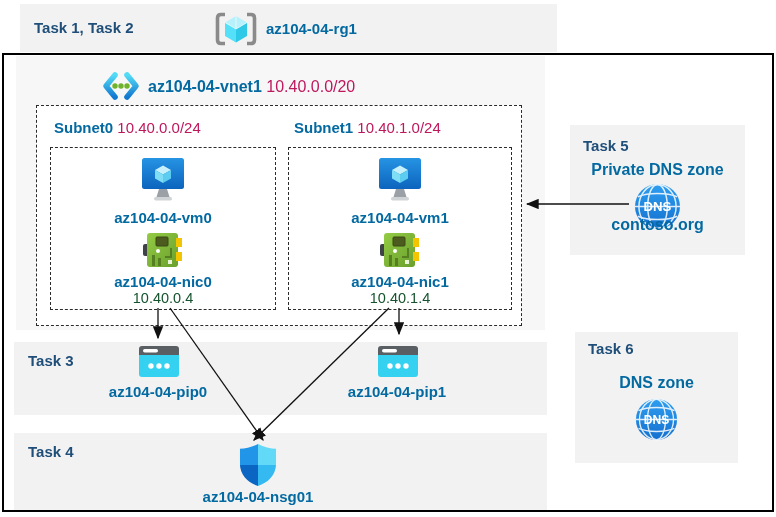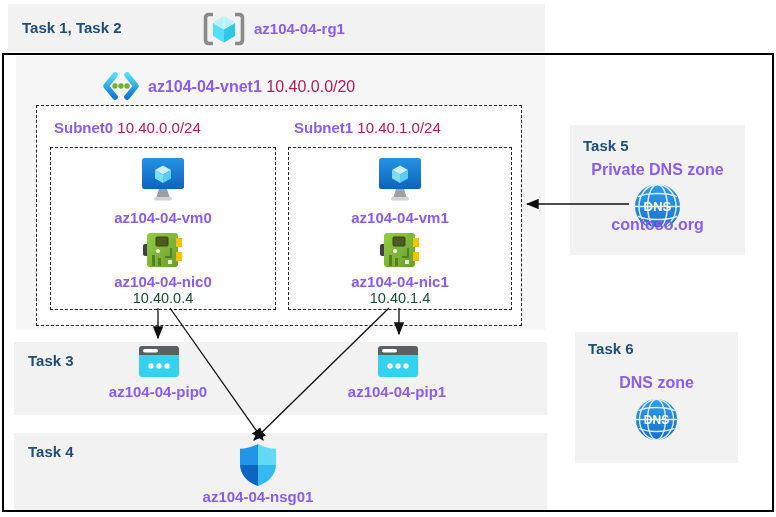--- a/index.html
+++ b/index.html
@@ -3,21 +3,21 @@
 <meta charset="utf-8">
 <style>
   html,body{margin:0;padding:0;background:#fff;}
   .stage{
     position:relative;width:776px;height:517px;background:#fff;overflow:hidden;
     font-family:"Liberation Sans",sans-serif;
   }
   .abs{position:absolute;}
   .band{background:#f2f2f2;}
   .task-label{color:#1f4e79;font-weight:bold;font-size:15px;}
-  .name{color:#8b5cf6;font-weight:bold;font-size:15px;white-space:nowrap;}
+  .name{color:#0369a1;font-weight:bold;font-size:15px;white-space:nowrap;}
   .dim{color:#be185d;font-weight:normal;}
   .rg-frame{
     left:2px;top:53px;width:768px;height:455px;
     border:2px solid #000;background:transparent;
   }
   .vnet-box{left:16px;top:56px;width:529px;height:274px;background:#f7f7f7;}
   .vnet-title{left:148px;top:78px;font-size:16px;}
   .outer-dashed{
     left:36px;top:105px;width:484px;height:219px;
     background:#fff;border:1px dashed #2b2b2b;
@@ -37,21 +37,21 @@
   .side-box{background:#f2f2f2;}
   .ctr{left:0;right:0;text-align:center;}
   .arrows{left:0;top:0;width:776px;height:517px;pointer-events:none;z-index:5;}
   .iconwrap{line-height:0;}
 </style>
 </head>
 <body>
 
 <div class="stage">
 
-  <div class="abs band" style="left:8px;top:4px;width:537px;height:48px;">
+  <div class="abs band" style="left:20px;top:4px;width:537px;height:48px;">
     <span class="abs task-label" style="left:14px;top:15px;">Task 1, Task 2</span>
     <span class="abs iconwrap" style="left:194px;top:7px;">
       <svg width="44" height="36" viewBox="0 0 44 36">
         <path d="M11 3.5 H7 Q3.5 3.5 3.5 7 V29 Q3.5 32.5 7 32.5 H11" fill="none" stroke="#8a8a8a" stroke-width="3.6"></path>
         <path d="M33 3.5 H37 Q40.5 3.5 40.5 7 V29 Q40.5 32.5 37 32.5 H33" fill="none" stroke="#8a8a8a" stroke-width="3.6"></path>
         <polygon points="22,5 33,11.5 22,18 11,11.5" fill="#b7f1fb"></polygon>
         <polygon points="11,11.5 22,18 22,31.5 11,25" fill="#53e0f8"></polygon>
         <polygon points="33,11.5 22,18 22,31.5 33,25" fill="#2fc9e8"></polygon>
         <path d="M22 5 L22 18 M11 11.5 L22 18 L33 11.5" stroke="#eafcff" stroke-width="1" fill="none" opacity="0.8"></path>
       </svg>

